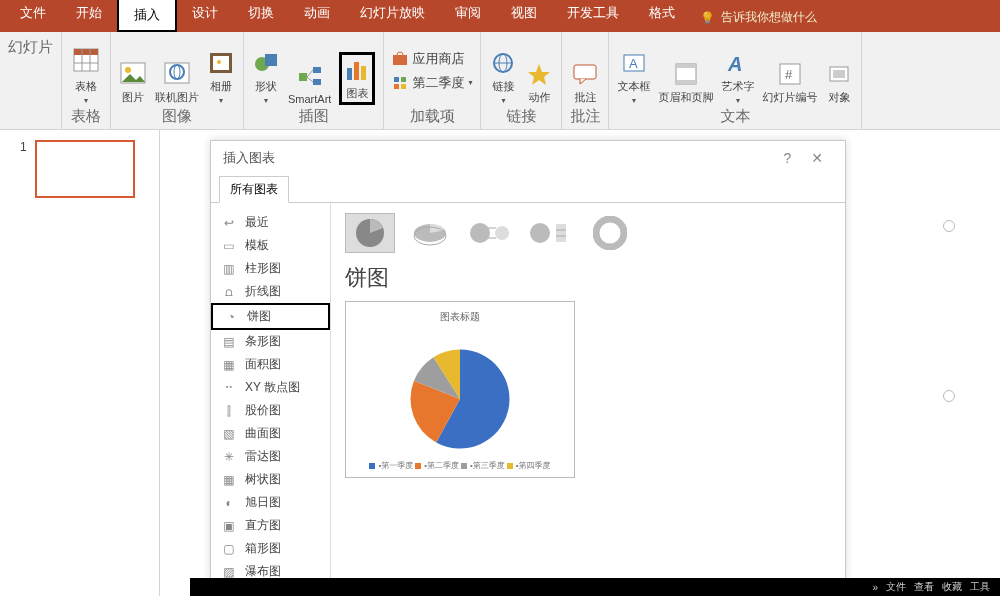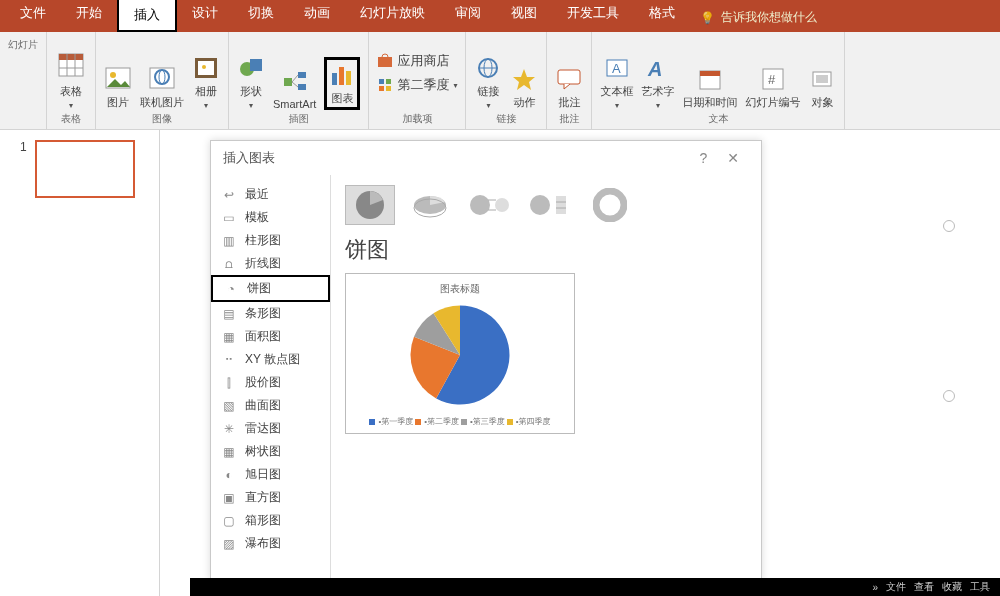--- a/index.html
+++ b/index.html
@@ -15,35 +15,35 @@
 
 
 .ribbon { background: #f1f1f1; border-bottom: 1px solid #d4d4d4; height: 98px; display: flex; }
 .rgroup { border-right: 1px solid #d4d4d4; padding: 4px 8px 0 8px; display: flex; flex-direction: column; align-items: center; }
 .rgroup .icons { display: flex; gap: 8px; align-items: flex-end; flex: 1; }
 .ritem { display: flex; flex-direction: column; align-items: center; font-size: 11px; color: #444; gap: 2px; cursor: pointer; }
 .ritem .ico { width: 28px; height: 28px; display: flex; align-items: center; justify-content: center; }
 .ritem.big .ico { width: 32px; height: 32px; }
 .ritem.drop::after { content: "▾"; font-size: 8px; color: #555; }
 .ritem.side { flex-direction: row; gap: 4px; font-size: 13px; }
-.rgroup .gname { font-size: 10px; color: #6a6a6a; padding: 2px 0 3px; }
+.rgroup .gname { font-size: 15px; color: #6a6a6a; padding: 2px 0 3px; }
 .boxed2 { border: 3px solid #000; padding: 1px; margin-top: 12px; }
 
 
 .leftpane { position: absolute; top: 130px; left: 0; width: 160px; height: 466px; border-right: 1px solid #d4d4d4; padding: 10px 20px; }
 .thumb-wrap { display: flex; gap: 8px; }
 .thumb-num { font-size: 12px; color: #444; }
 .thumb { width: 100px; height: 58px; border: 2px solid #d55a34; background: #fff; }
 
 
 .canvas { position: absolute; top: 130px; left: 160px; right: 0; bottom: 0; background: #fff; }
 .handle { position: absolute; right: 45px; width: 12px; height: 12px; border: 1px solid #bbb; border-radius: 50%; background: #fff; }
 
 
-.dialog { position: absolute; top: 140px; left: 210px; width: 552px; height: 440px; background: #fff; border: 1px solid #c9c9c9; box-shadow: 0 0 8px rgba(0,0,0,.15); display: flex; flex-direction: column; }
+.dialog { position: absolute; top: 140px; left: 210px; width: 636px; height: 440px; background: #fff; border: 1px solid #c9c9c9; box-shadow: 0 0 8px rgba(0,0,0,.15); display: flex; flex-direction: column; }
 .dlg-title { padding: 8px 12px; font-size: 13px; color: #555; display: flex; align-items: center; }
 .dlg-title .sp { flex: 1; }
 .dlg-ctrl { color: #888; font-size: 14px; padding: 0 10px; cursor: pointer; }
 .dlg-tabs { border-bottom: 1px solid #ccc; padding: 0 8px; }
 .dlg-tab { display: inline-block; border: 1px solid #ccc; border-bottom: 1px solid #fff; padding: 4px 10px; font-size: 12px; background: #fff; position: relative; top: 1px; }
 .dlg-body { flex: 1; display: flex; overflow: hidden; }
 
 
 .catlist { width: 120px; border-right: 1px solid #ddd; padding: 8px 0; overflow-y: auto; }
 .cat { display: flex; align-items: center; gap: 8px; padding: 3px 10px; font-size: 12px; color: #444; cursor: pointer; }
@@ -51,21 +51,21 @@
 .cat.sel { background: #fff; }
 .cat.boxed3 { border: 2px solid #000; }
 
 
 .preview { flex: 1; padding: 10px 14px; overflow: hidden; }
 .subtypes { display: flex; gap: 10px; margin-bottom: 10px; }
 .subtype { width: 50px; height: 40px; display: flex; align-items: center; justify-content: center; border: 1px solid transparent; cursor: pointer; }
 .subtype.sel { background: #ddd; border-color: #bbb; }
 .ptitle { font-size: 22px; color: #444; margin-bottom: 8px; }
 .pcard { border: 1px solid #bbb; width: 230px; padding: 8px 16px 6px; }
-.pcard .ctitle { text-align: center; font-size: 10px; color: #666; margin-bottom: 4px; }
+.pcard .ctitle { text-align: center; font-size: 10px; color: #666; margin-bottom: 20px; }
 .pie { margin: 0 auto; }
 .legend { display: flex; justify-content: center; gap: 2px; margin-top: 6px; }
 .legend span { font-size: 8px; color: #777; display: flex; align-items: center; gap: 3px; }
 .legend i { width: 6px; height: 6px; display: inline-block; }
 
 
 .bottombar { position: absolute; bottom: 0; left: 190px; right: 0; height: 18px; background: #000; color: #ccc; font-size: 10px; display: flex; align-items: center; justify-content: flex-end; padding-right: 10px; gap: 8px; }
 
 
 svg { display: block; }
@@ -259,36 +259,37 @@
     <div class="icons">
       <div class="ritem drop">
         <span class="ico">
             <svg width="24" height="24">
               <rect x="2" y="4" width="20" height="16" fill="#fff" stroke="#4a7fb5"></rect>
               <text x="7" y="17" font-size="13" fill="#4a7fb5">A</text>
             </svg>
           </span>
         <span>文本框</span>
       </div>
+      <div class="ritem">
+        <span class="ico">
+            <svg width="24" height="24">
+              <rect x="2" y="2" width="20" height="20" fill="#fff" stroke="#999"></rect>
+              <rect x="2" y="2" width="20" height="4" fill="#ccc"></rect>
+              <rect x="2" y="18" width="20" height="4" fill="#ccc"></rect>
+            </svg>
+          </span>
+        <span>页眉和页脚</span>
+      </div>
       <div class="ritem drop">
         <span class="ico">
             <svg width="24" height="24">
               <text x="2" y="20" font-size="20" font-style="italic" fill="#4a7fb5" font-weight="bold">A</text>
             </svg>
           </span>
         <span>艺术字</span>
-      </div>
-      <div class="ritem">
-        <span class="ico">
-            <svg width="24" height="24">
-              <rect x="2" y="4" width="20" height="18" fill="#fff" stroke="#999"></rect>
-              <rect x="2" y="4" width="20" height="5" fill="#c4572e"></rect>
-            </svg>
-          </span>
-        <span>日期和时间</span>
       </div>
       <div class="ritem">
         <span class="ico">
             <svg width="24" height="24">
               <rect x="2" y="2" width="20" height="20" fill="#fff" stroke="#999"></rect>
               <text x="7" y="17" font-size="13" fill="#666">#</text>
             </svg>
           </span>
         <span>幻灯片编号</span>
       </div>
@@ -318,20 +319,23 @@
   <div class="handle" style="top:90px"></div>
   <div class="handle" style="top:260px"></div>
 </div>
 
 <div class="dialog">
   <div class="dlg-title">
     <span>插入图表</span>
     <span class="sp"></span>
     <span class="dlg-ctrl">?</span>
     <span class="dlg-ctrl">✕</span>
+  </div>
+  <div class="dlg-tabs">
+    <span class="dlg-tab">所有图表</span>
   </div>
   <div class="dlg-body">
     <div class="catlist" id="catlist">
         <div class="cat">
           <span class="ci">↩</span>
           <span>最近</span>
         </div>
         <div class="cat">
           <span class="ci">▭</span>
           <span>模板</span>

